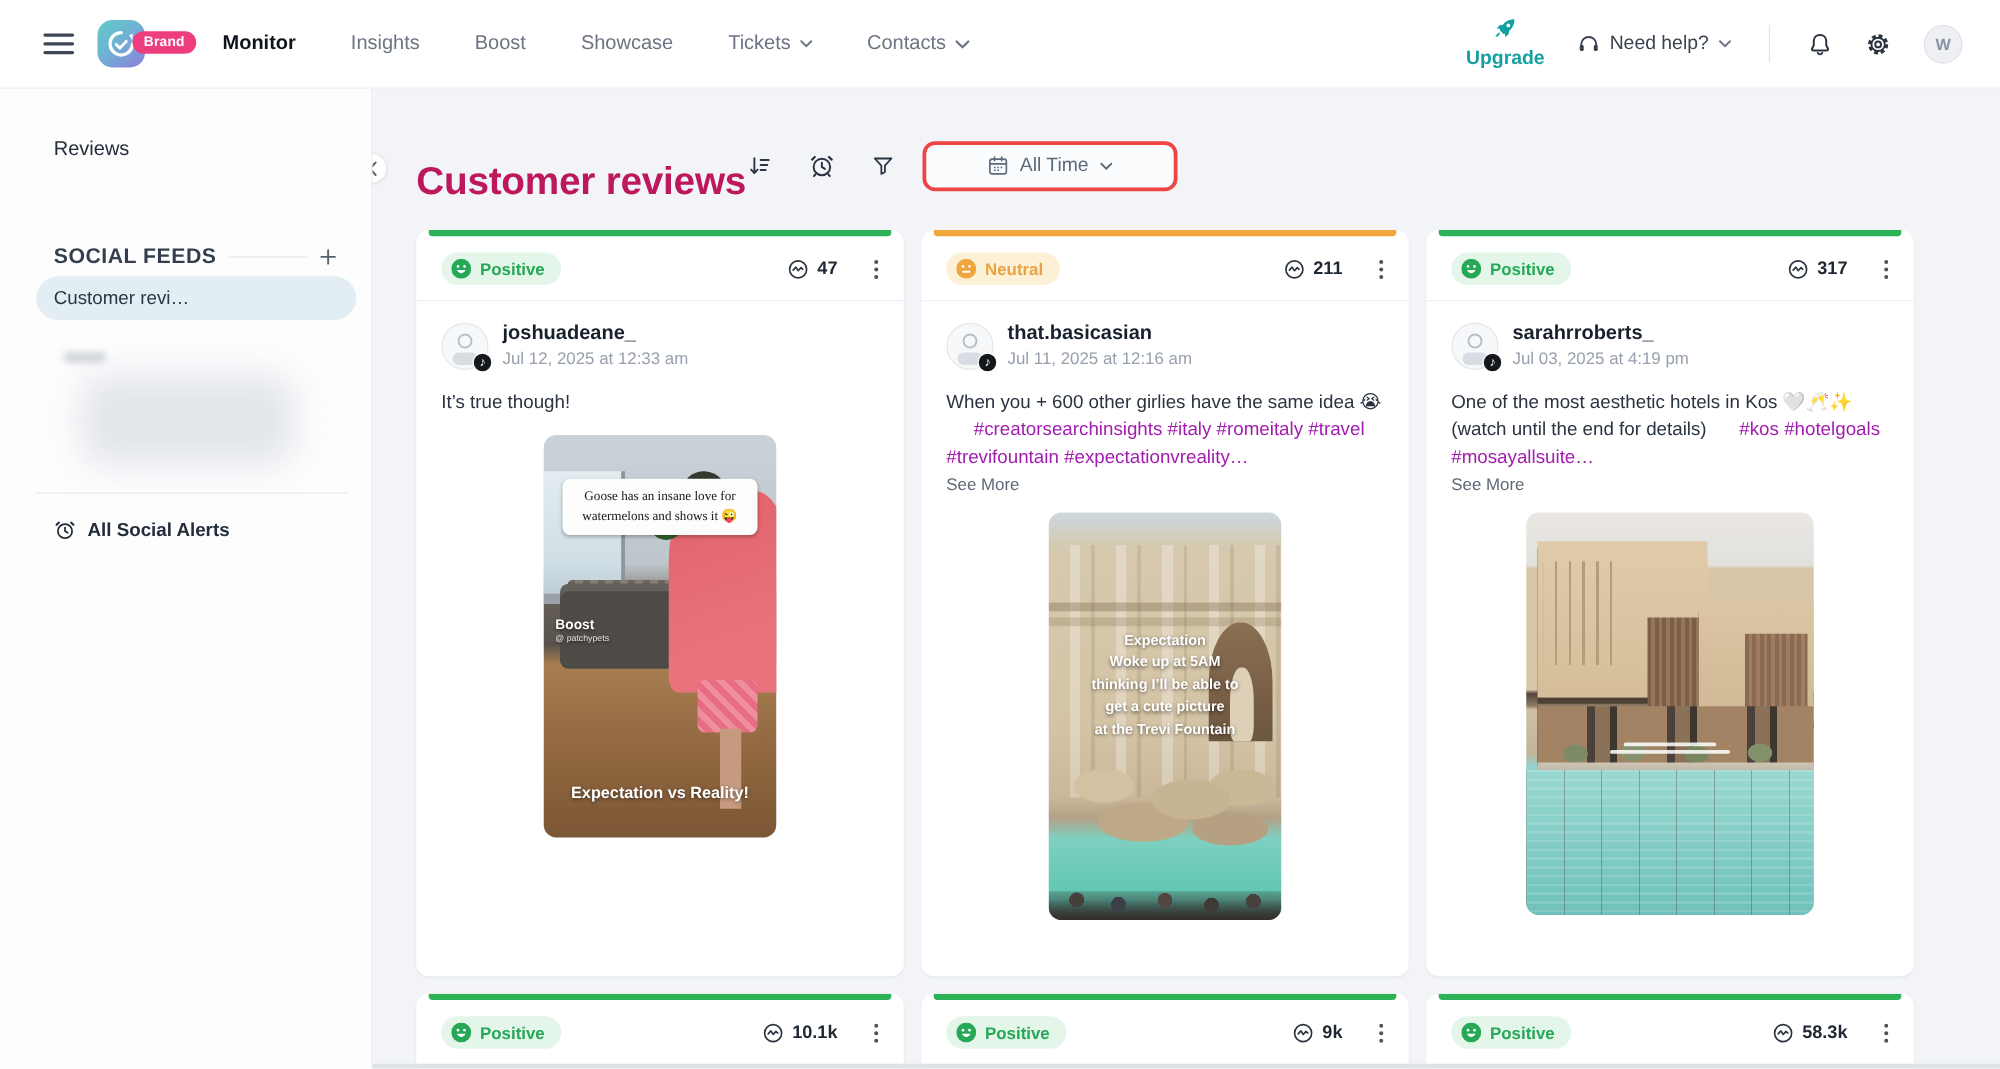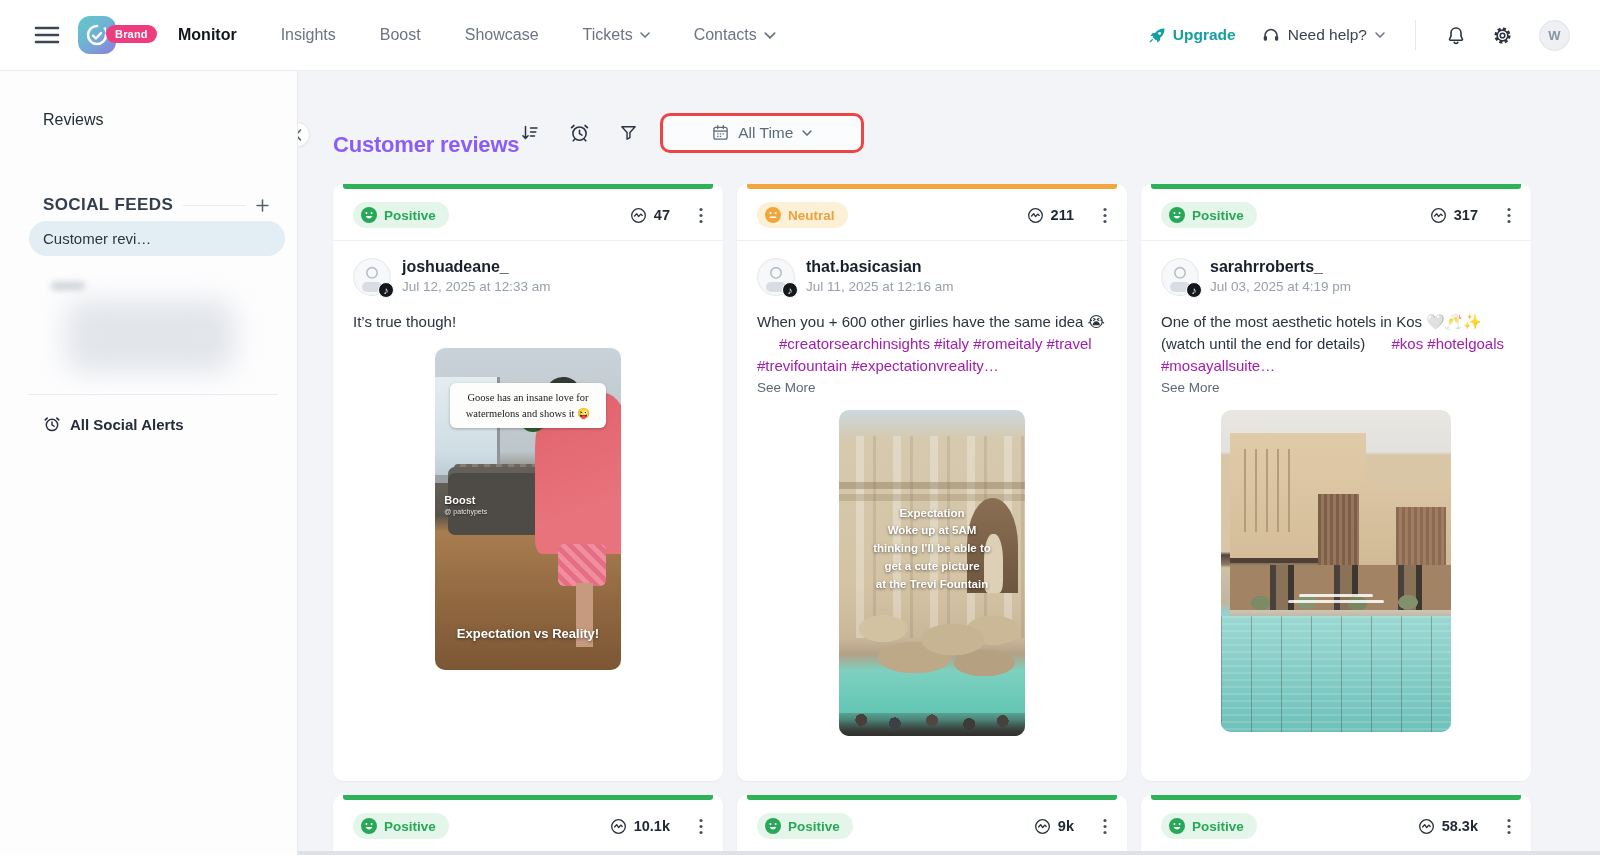--- a/index.html
+++ b/index.html
@@ -15,21 +15,21 @@
     background:linear-gradient(140deg,#63c5ca 10%,#6fb3d4 45%,#8a82dc 95%);
     display:flex; align-items:center; justify-content:center; }
   .brand-badge { position:absolute; left:28px; top:9px; background:#ee3d7e; color:#fff;
     font-size:11px; font-weight:700; padding:3px 9px; border-radius:11px; letter-spacing:.2px;}
   .nav-items { display:flex; align-items:center; gap:44px; margin-left:34px; }
   .nav-item { font-size:16px; font-weight:500; color:#6a7482; cursor:pointer;
     display:flex; align-items:center; gap:7px; }
   .nav-item.active { color:#10151d; font-weight:700; }
   .nav-right { margin-left:auto; display:flex; align-items:center; gap:26px; }
   .upgrade { color:#14a0a0; font-size:15.5px; font-weight:600; display:flex; gap:7px;
-    align-items:center; cursor:pointer;}
+    align-items:center; cursor:pointer;flex-direction:column;}
   .need-help { color:#39424f; font-size:15.5px; font-weight:500; display:flex; gap:8px;
     align-items:center; cursor:pointer;}
   .nav-divider { width:1px; height:30px; background:#e4e7eb; margin:0 4px; }
   .icon-btn { color:#2b3340; display:flex; align-items:center; cursor:pointer; }
   .avatar-nav { width:31px; height:31px; border-radius:50%; background:#eef0f3;
     border:1px solid #dfe2e7; color:#8b94a3; font-size:13px; font-weight:700;
     display:flex; align-items:center; justify-content:center; cursor:pointer;}
 
   
   .shell { display:flex; height:784px; }
@@ -55,21 +55,21 @@
   .sb-footer { display:flex; align-items:center; gap:9px; margin-top:20px; cursor:pointer;
     font-size:15px; font-weight:700; color:#232d3a;}
 
   
   .main-header { height:113px; display:flex; align-items:center; padding:10px 60px 0 0;
     position:relative;}
   .back-btn { position:absolute; left:-48px; top:51px; width:25px; height:25px;
     background:#fff; border:1px solid #e3e6ea; border-radius:50%;
     display:flex; align-items:center; justify-content:center; cursor:pointer; z-index:4;
     box-shadow:0 1px 2px rgba(20,30,50,.05);}
-  .page-title { font-size:22px; font-weight:600; color:#8b5cf6; letter-spacing:-.2px;margin-top:24px;}
+  .page-title { font-size:31px; font-weight:600; color:#be185d; letter-spacing:-.2px;margin-top:24px;}
   .toggle { margin:0 auto; background:#fff; border-radius:24px; padding:4px;
     display:flex; align-items:center; box-shadow:0 1px 3px rgba(25,35,55,.08);}
   .toggle-opt { font-size:15.5px; padding:9px 24px; border-radius:20px; cursor:pointer;
     color:#39424f; font-weight:500;}
   .toggle-opt.active { background:#2d3642; color:#fff; font-weight:600; }
   .hdr-icons { display:flex; align-items:center; gap:29px; color:#2b3442; margin-right:22px;}
   .hdr-icons > span { cursor:pointer; display:flex; }
   .alltime-btn { height:40px; min-width:204px; background:#fbfcfd; border:3px solid #ef4444;
     border-radius:10px; display:flex; align-items:center; justify-content:center; gap:9px;
     color:#5c6b7a; font-size:15.5px; font-weight:500; cursor:pointer;}

